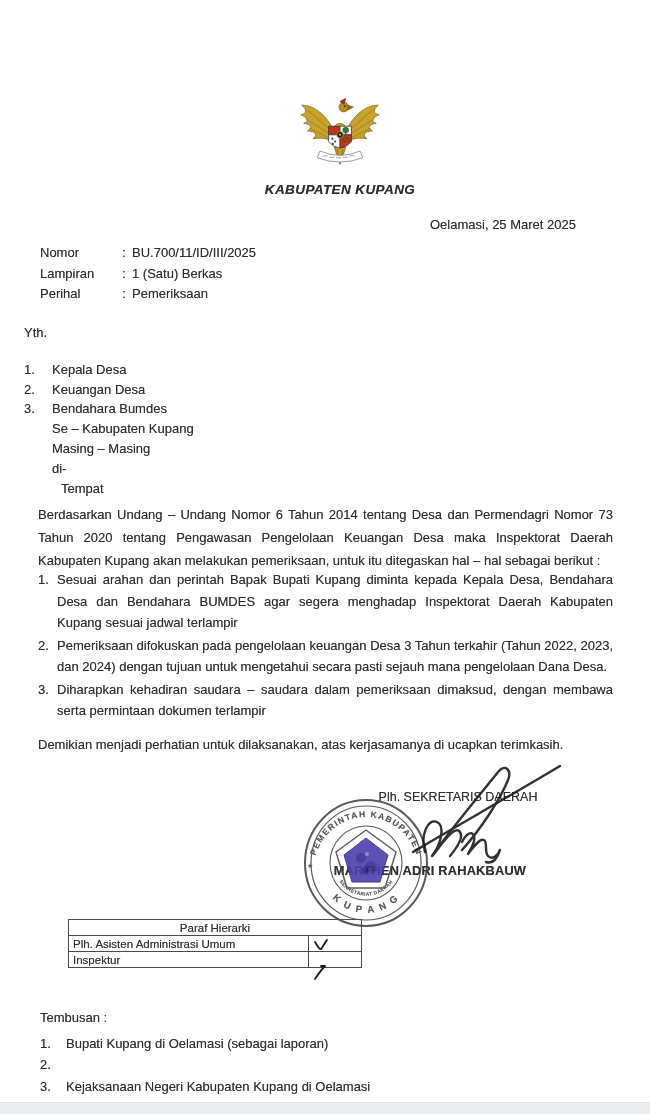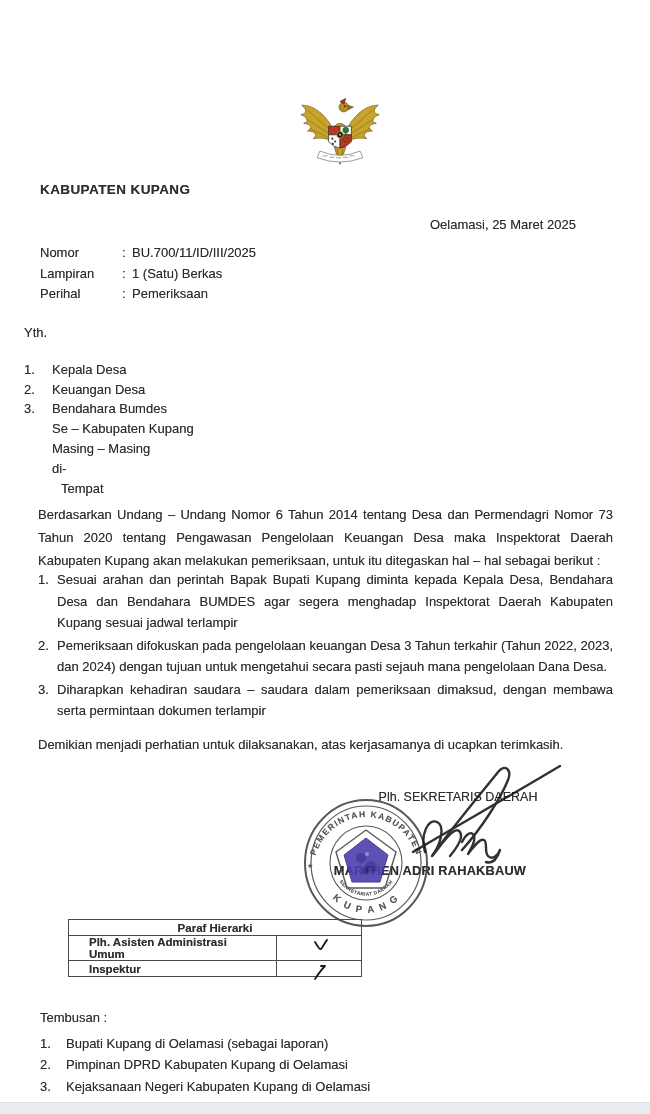--- a/index.html
+++ b/index.html
@@ -2,21 +2,21 @@
 <html><head>
 <meta charset="utf-8">
 <style>
   html,body{margin:0;padding:0;background:#ffffff;}
   .page{
     position:relative;width:650px;height:1114px;background:#ffffff;overflow:hidden;
     font-family:"Liberation Sans","DejaVu Sans",sans-serif;
     color:#2d2d2d;text-shadow:0 0 0.5px rgba(45,45,45,.55);
   }
   .abs{position:absolute;}
-  .title{left:40px;top:182px;width:600px;text-align:left;font-weight:bold;font-size:13.5px;letter-spacing:.4px;}
+  .title{left:40px;top:182px;width:600px;text-align:center;font-weight:bold;font-size:13.5px;letter-spacing:.4px;font-style:italic;}
   .dateline{left:430px;top:217px;font-size:13px;}
   .meta{left:40px;top:243px;font-size:13px;line-height:20.5px;}
   .meta-row{display:flex;}
   .meta-label{width:82px;}
   .meta-sep{width:10px;}
   .recipient{left:24px;top:323px;font-size:13px;line-height:19.8px;}
   .rec-list{margin-top:17px;}
   .rec-row{display:flex;}
   .rec-num{width:28px;}
   .rec-extra{padding-left:28px;}
@@ -25,21 +25,21 @@
   .points{left:38px;top:569px;width:575px;font-size:13px;line-height:21.5px;}
   .point{display:flex;margin-bottom:1px;}
   .pt-num{width:19px;flex:none;}
   .pt-txt{flex:1;text-align:justify;}
   .closing{left:38px;top:737px;width:575px;font-size:13px;}
   .sig-head{left:348px;top:789px;width:220px;text-align:center;font-size:12.5px;line-height:16px;}
   .sig-name{left:330px;top:863px;width:200px;text-align:center;font-size:12.8px;font-weight:bold;letter-spacing:.2px;}
   .stamp-svg{left:301px;top:796px;opacity:.9;}
   .sign-svg{left:380px;top:740px;}
   .paraf{left:68px;top:919px;width:294px;border-collapse:collapse;font-size:11.5px;color:#2d2d2d;}
-  .paraf td,.paraf th{border:1px solid #4a4a4a;padding:0 20px;height:15px;font-weight:bold;}
+  .paraf td,.paraf th{border:1px solid #4a4a4a;padding:0 4px;height:15px;font-weight:normal;}
   .paraf th{text-align:center;}
   .paraf .cell-mark{width:44px;}
   .mark1{left:312px;top:938px;}
   .mark2{left:312px;top:964px;}
   .tembusan{left:40px;top:1007px;font-size:13px;line-height:21.5px;}
   .tem-items{margin-top:4px;}
   .tem-row{display:flex;}
   .tem-num{width:26px;}
   .photo-edge{left:0;top:1102px;width:650px;height:12px;background:#e9edf1;border-top:1px solid #dde3e8;}
   .emblem{left:294px;top:88px;}
@@ -216,21 +216,20 @@
 
   <div class="abs tembusan">
     <div>Tembusan :</div>
     <div class="tem-items">
       <div class="tem-row">
         <span class="tem-num">1.</span>
         <span>Bupati Kupang di Oelamasi (sebagai laporan)</span>
       </div>
       <div class="tem-row">
         <span class="tem-num">2.</span>
-        <span>Pimpinan DPRD Kabupaten Kupang di Oelamasi</span>
       </div>
       <div class="tem-row">
         <span class="tem-num">3.</span>
         <span>Kejaksanaan Negeri Kabupaten Kupang di Oelamasi</span>
       </div>
       <div class="tem-row">
         <span class="tem-num">4.</span>
         <span>Kapolres Kupang di Babau</span>
       </div>
     </div>

